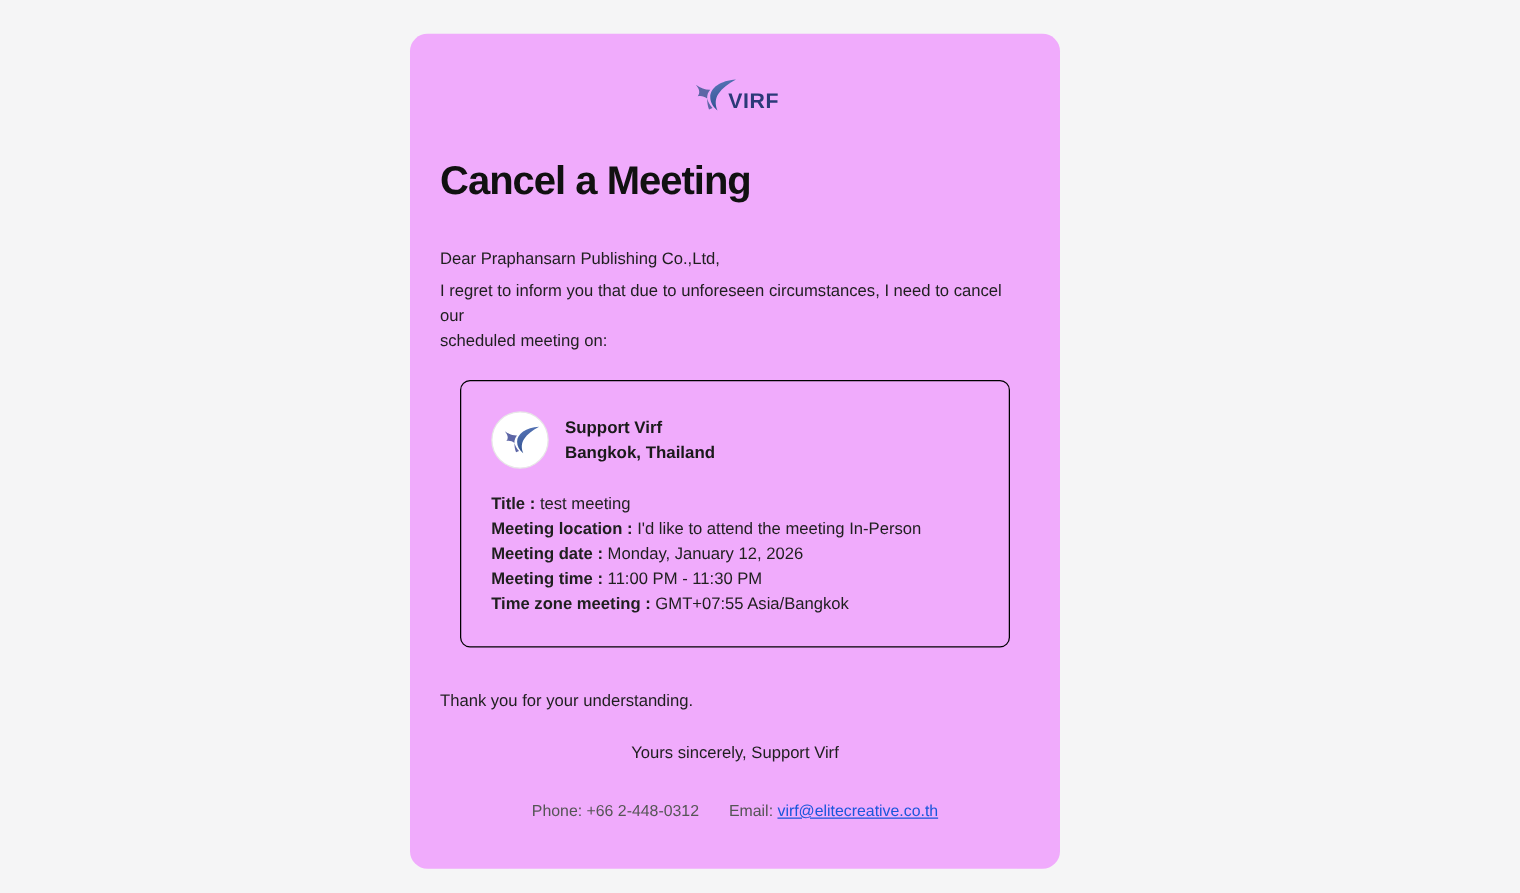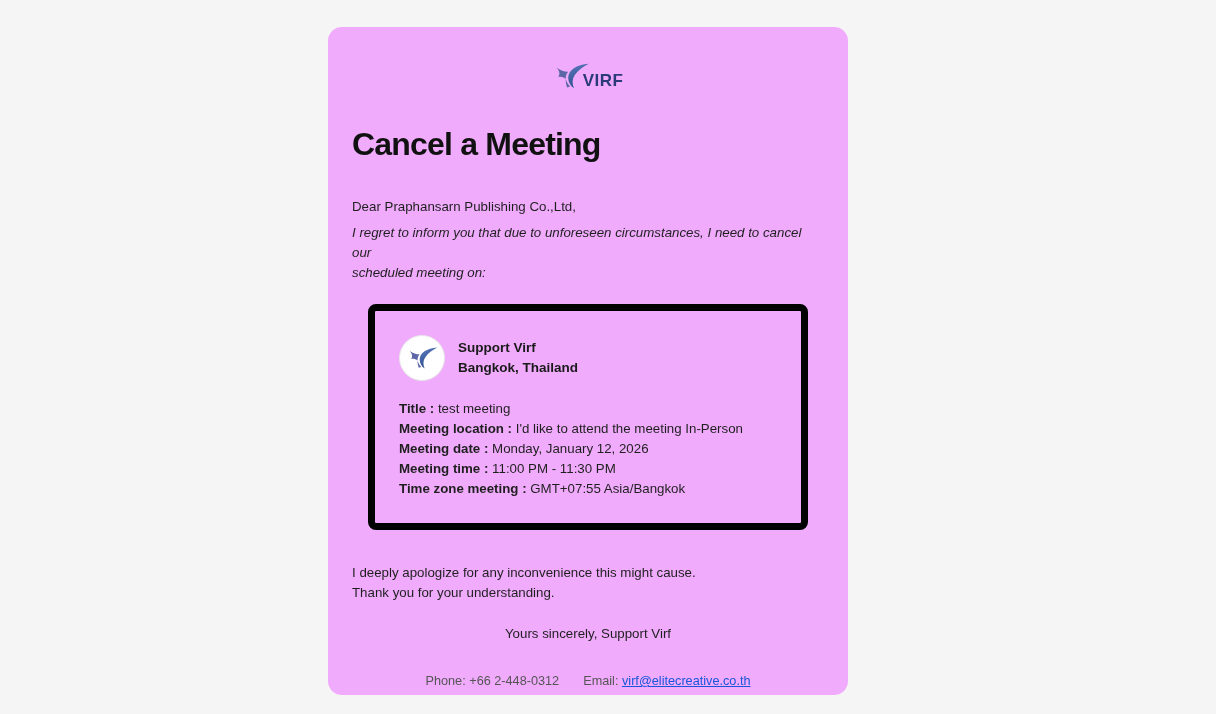--- a/index.html
+++ b/index.html
@@ -47,25 +47,24 @@
   .greeting {
     margin-top: 34px;
     font-size: 13.3px;
     line-height: 20px;
   }
   .intro {
     margin-top: 6px;
     font-size: 13.3px;
     line-height: 20px;
     white-space: pre-line;
-    font-style: italic;
   }
   .meeting-card {
     margin: 21px 16px 0 16px;
-    border: 7px solid #000000;
+    border: 1px solid #000000;
     border-radius: 8px;
     padding: 24px;
   }
   .card-header {
     display: flex;
     align-items: center;
     gap: 13px;
   }
   .avatar {
     width: 46px; height: 46px;
@@ -167,21 +166,20 @@
         <span class="detail-value">11:00 PM - 11:30 PM</span>
       </div>
       <div class="detail-row">
         <span class="detail-label">Time zone meeting :</span>
         <span class="detail-value">GMT+07:55 Asia/Bangkok</span>
       </div>
     </div>
   </div>
 
   <div class="closing-block">
-    <div>I deeply apologize for any inconvenience this might cause.</div>
     <div>Thank you for your understanding.</div>
   </div>
 
   <div class="signoff">Yours sincerely, Support Virf</div>
 
   <div class="footer">
     <span class="footer-item"><span>Phone:</span> <span>+66 2-448-0312</span></span><span class="footer-item"><span>Email:</span> <a class="email-link">virf@elitecreative.co.th</a></span>
   </div>
 
 </div>

